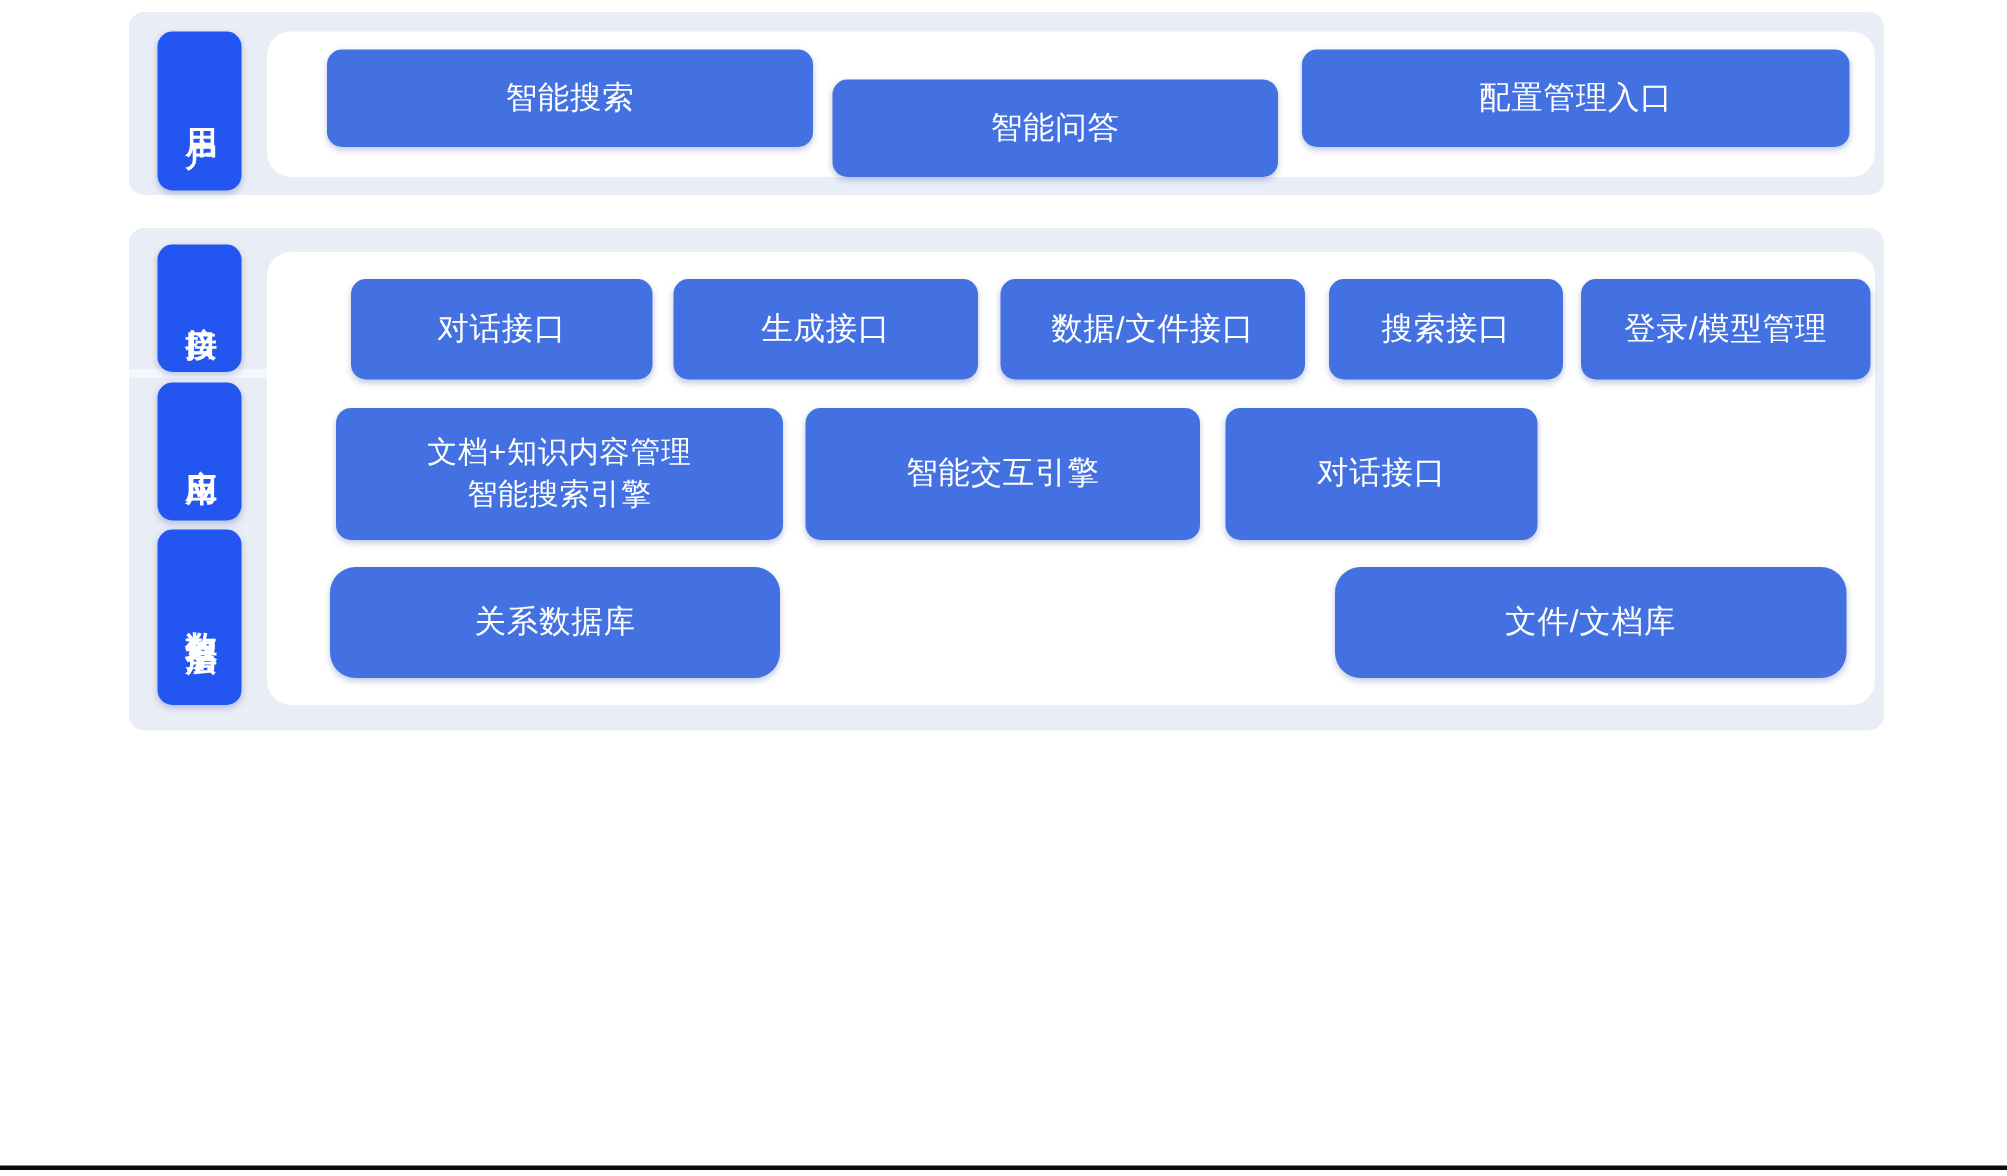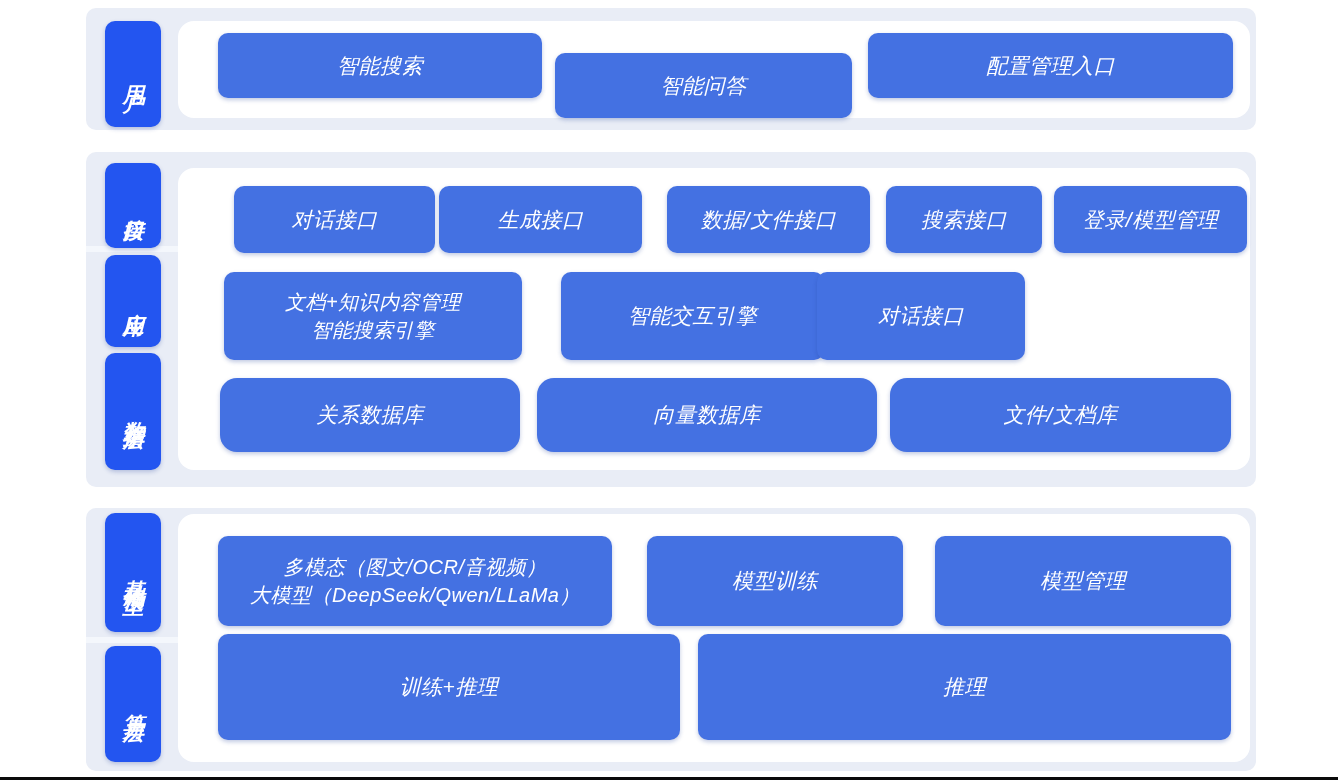--- a/index.html
+++ b/index.html
@@ -2,21 +2,21 @@
 <html lang="zh"><head>
 <meta charset="utf-8">
 <title>AI Platform Architecture Diagram</title>
 <style>
   html,body{margin:0;padding:0;background:#ffffff;}
   .canvas{
     position:relative;width:1338px;height:784px;background:#ffffff;overflow:hidden;
     font-family:"Liberation Sans","DejaVu Sans",sans-serif;
   }
   
-  .sec{position:absolute;left:86px;width:1170px;background:#e9edf6;border-radius:10px;font-style:italic;}
+  .sec{position:absolute;left:86px;width:1170px;background:#e9edf6;border-radius:10px;}
   #sec-user{top:8px;height:122px;}
   #sec-platform{top:152px;height:335px;}
   #sec-foundation{top:508px;height:263px;}
   
   .inner{position:absolute;left:92px;width:1072px;background:#ffffff;border-radius:16px;}
   #sec-user .inner{top:13px;height:97px;}
   #sec-platform .inner{top:16px;height:302px;}
   #sec-foundation .inner{top:6px;height:248px;}
   
   .vlabel{
@@ -46,28 +46,28 @@
   }
   .small{font-size:20px;}
   
   .u{top:12px;height:65px;}
   .u1{left:40px;width:324px;}
   .u2{left:377px;width:297px;margin-top:20px;}
   .u3{left:690px;width:365px;}
   
   .ir{top:18px;height:67px;margin-left:14px;}
   .i1{left:42px;width:201px;}
-  .i2{left:247px;width:203px;}
+  .i2{left:257px;width:203px;}
   .i3{left:475px;width:203px;}
   .i4{left:694px;width:156px;}
   .i5{left:862px;width:193px;}
   
   .ar{top:104px;height:88px;}
   .a1{left:46px;width:298px;}
-  .a2{left:359px;width:263px;margin-left:24px;}
+  .a2{left:359px;width:263px;}
   .a3{left:639px;width:208px;}
   .a4{left:862px;width:193px;}
   
   .dr{top:210px;height:74px;border-radius:17px;}
   .d1{left:42px;width:300px;}
   .d2{left:359px;width:340px;}
   .d3{left:712px;width:341px;text-align:right;}
   
   .mr{top:22px;height:90px;}
   .m1{left:40px;width:394px;}
@@ -105,34 +105,19 @@
       <div class="box ir i3">数据/文件接口</div>
       <div class="box ir i4">搜索接口</div>
       <div class="box ir i5">登录/模型管理</div>
 
       <div class="box ar a1 small">文档+知识内容管理
 智能搜索引擎</div>
       <div class="box ar a2">智能交互引擎</div>
       <div class="box ar a3">对话接口</div>
 
       <div class="box dr d1">关系数据库</div>
-      <div class="box dr d2">向量数据库</div>
       <div class="box dr d3">文件/文档库</div>
     </div>
   </div>
 
-  <div class="sec" id="sec-foundation">
-    <div class="seam"></div>
-    <div class="vlabel vl-basemodel">基础模型</div>
-    <div class="vlabel vl-compute">算力层</div>
-    <div class="inner">
-      <div class="box mr m1 small">多模态（图文/OCR/音视频）
-大模型（DeepSeek/Qwen/LLaMa）</div>
-      <div class="box mr m2">模型训练</div>
-      <div class="box mr m3">模型管理</div>
-
-      <div class="box cr c1">训练+推理</div>
-      <div class="box cr c2">推理</div>
-    </div>
-  </div>
 
   <div class="bottom-line"></div>
 </div>
 
 </body></html>

